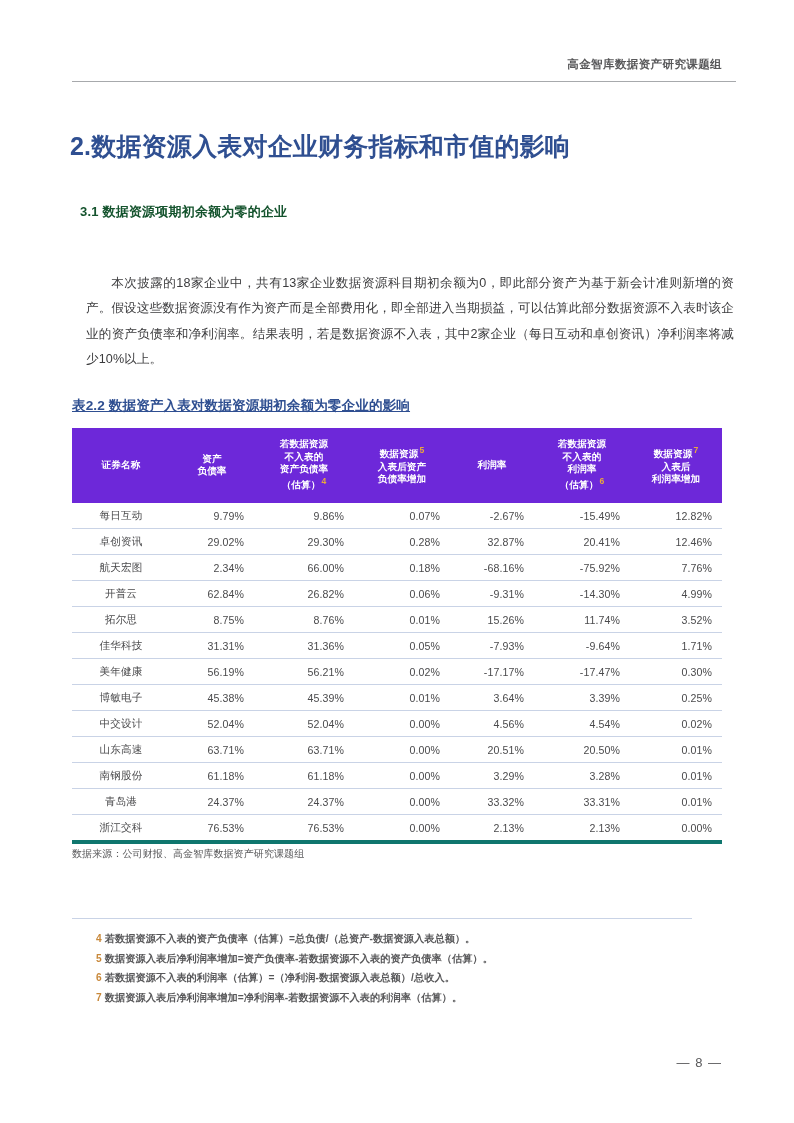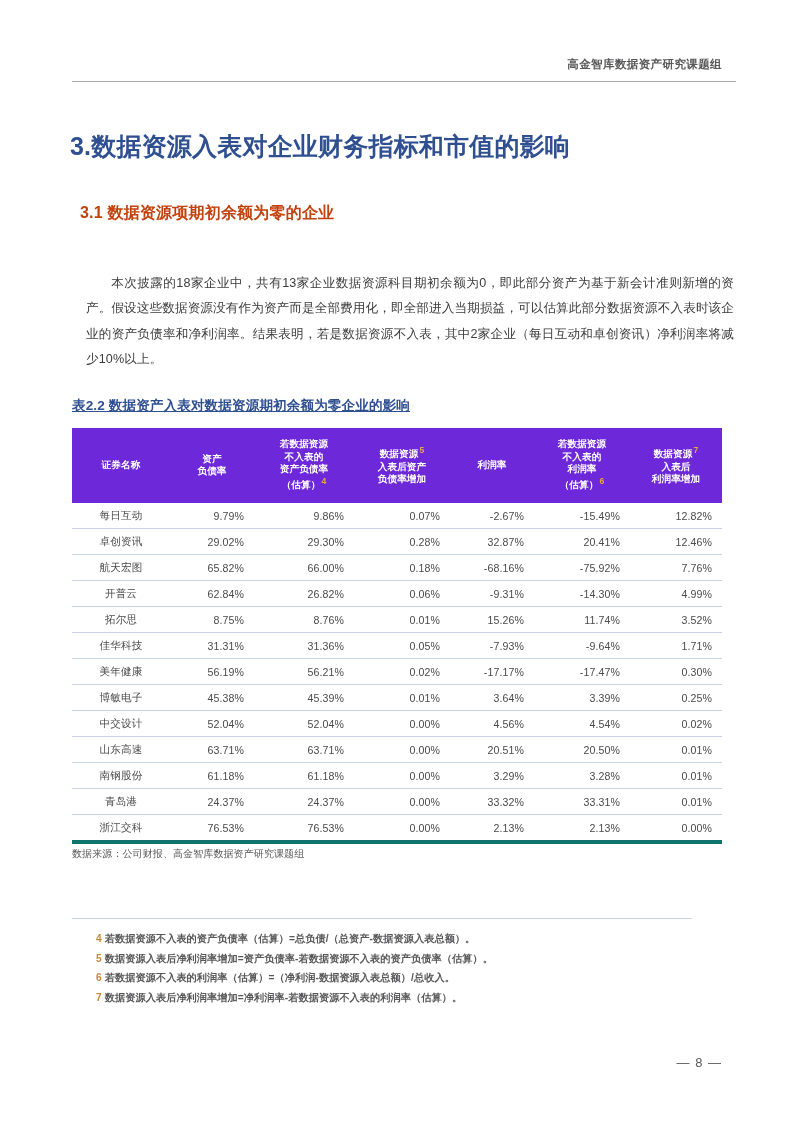--- a/index.html
+++ b/index.html
@@ -50,23 +50,23 @@
     font-size: 25px;
     font-weight: 700;
     color: #2f4f91;
     letter-spacing: .2px;
     white-space: nowrap;
   }
   .h2 {
     position: absolute;
     top: 203px;
     left: 80px;
-    font-size: 16px;
-    font-weight: 700;
-    color: #c2410c;
+    font-size: 13px;
+    font-weight: 700;
+    color: #14532d;
     letter-spacing: .2px;
     white-space: nowrap;
   }
 
   
   .para {
     position: absolute;
     top: 258px;
     left: 86px;
     width: 648px;
@@ -204,21 +204,21 @@
   }
 </style>
 </head>
 <body>
 
 <div class="page">
 
   <div class="runhead">高金智库数据资产研究课题组</div>
   <div class="runhead-rule"></div>
 
-  <div class="h1">3.数据资源入表对企业财务指标和市值的影响</div>
+  <div class="h1">2.数据资源入表对企业财务指标和市值的影响</div>
   <div class="h2">3.1 数据资源项期初余额为零的企业</div>
 
   <p class="para">本次披露的18家企业中，共有13家企业数据资源科目期初余额为0，即此部分资产为基于新会计准则新增的资产。假设这些数据资源没有作为资产而是全部费用化，即全部进入当期损益，可以估算此部分数据资源不入表时该企业的资产负债率和净利润率。结果表明，若是数据资源不入表，其中2家企业（每日互动和卓创资讯）净利润率将减少10%以上。</p>
 
   <div class="tbl-caption">表2.2 数据资产入表对数据资源期初余额为零企业的影响</div>
 
   <div class="tbl-wrap">
     <table class="data">
       <colgroup>
         <col class="c0">
@@ -254,21 +254,21 @@
             <td class="name">卓创资讯</td>
             <td>29.02%</td>
             <td>29.30%</td>
             <td>0.28%</td>
             <td>32.87%</td>
             <td>20.41%</td>
             <td>12.46%</td>
           </tr>
           <tr>
             <td class="name">航天宏图</td>
-            <td>65.82%</td>
+            <td>2.34%</td>
             <td>66.00%</td>
             <td>0.18%</td>
             <td>-68.16%</td>
             <td>-75.92%</td>
             <td>7.76%</td>
           </tr>
           <tr>
             <td class="name">开普云</td>
             <td>62.84%</td>
             <td>26.82%</td>

